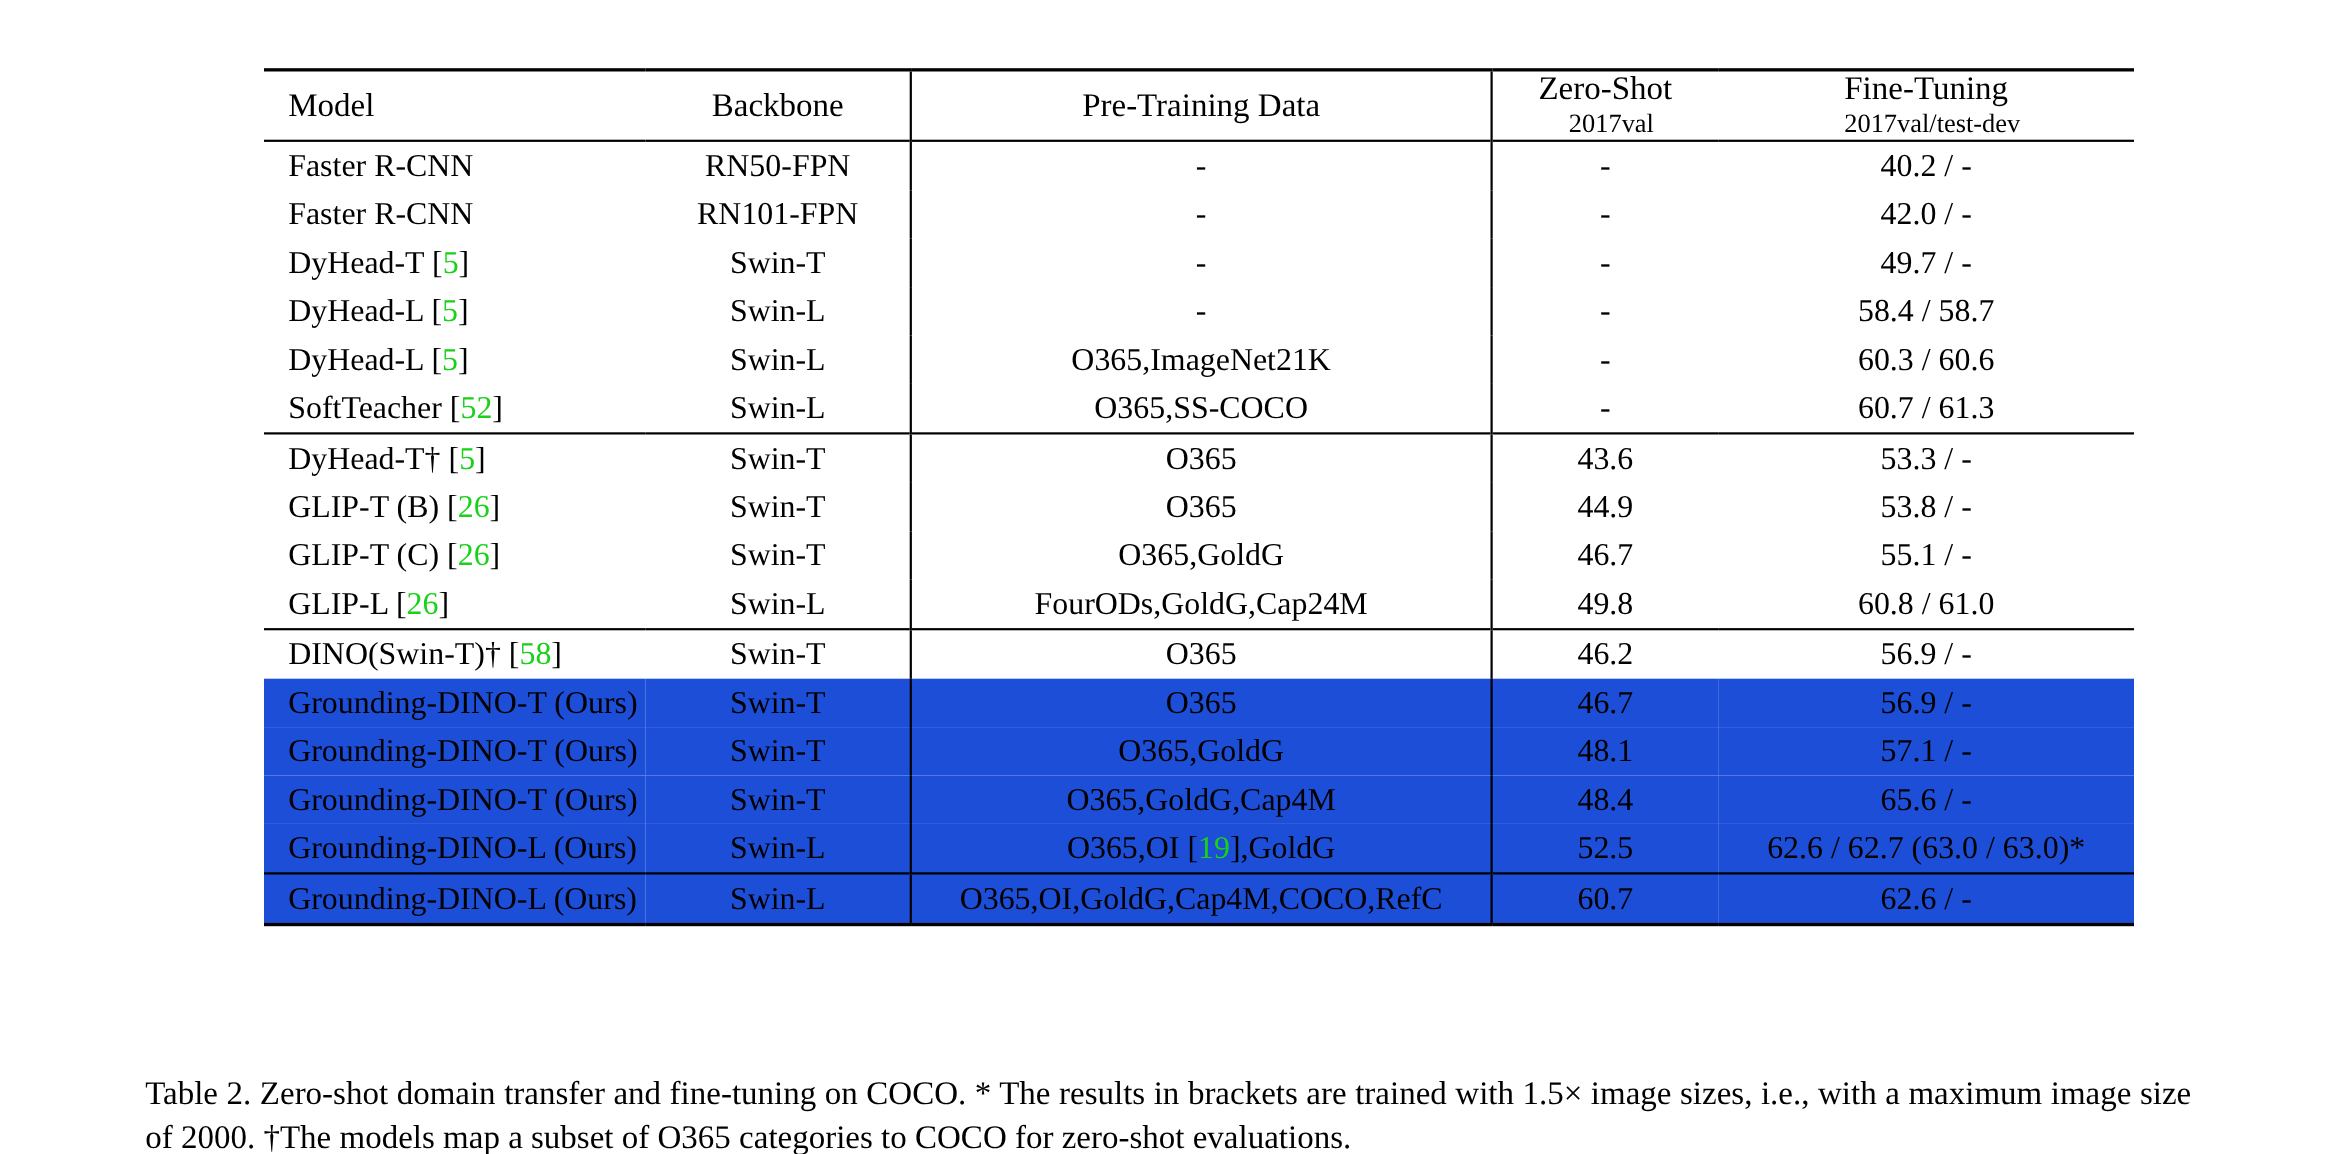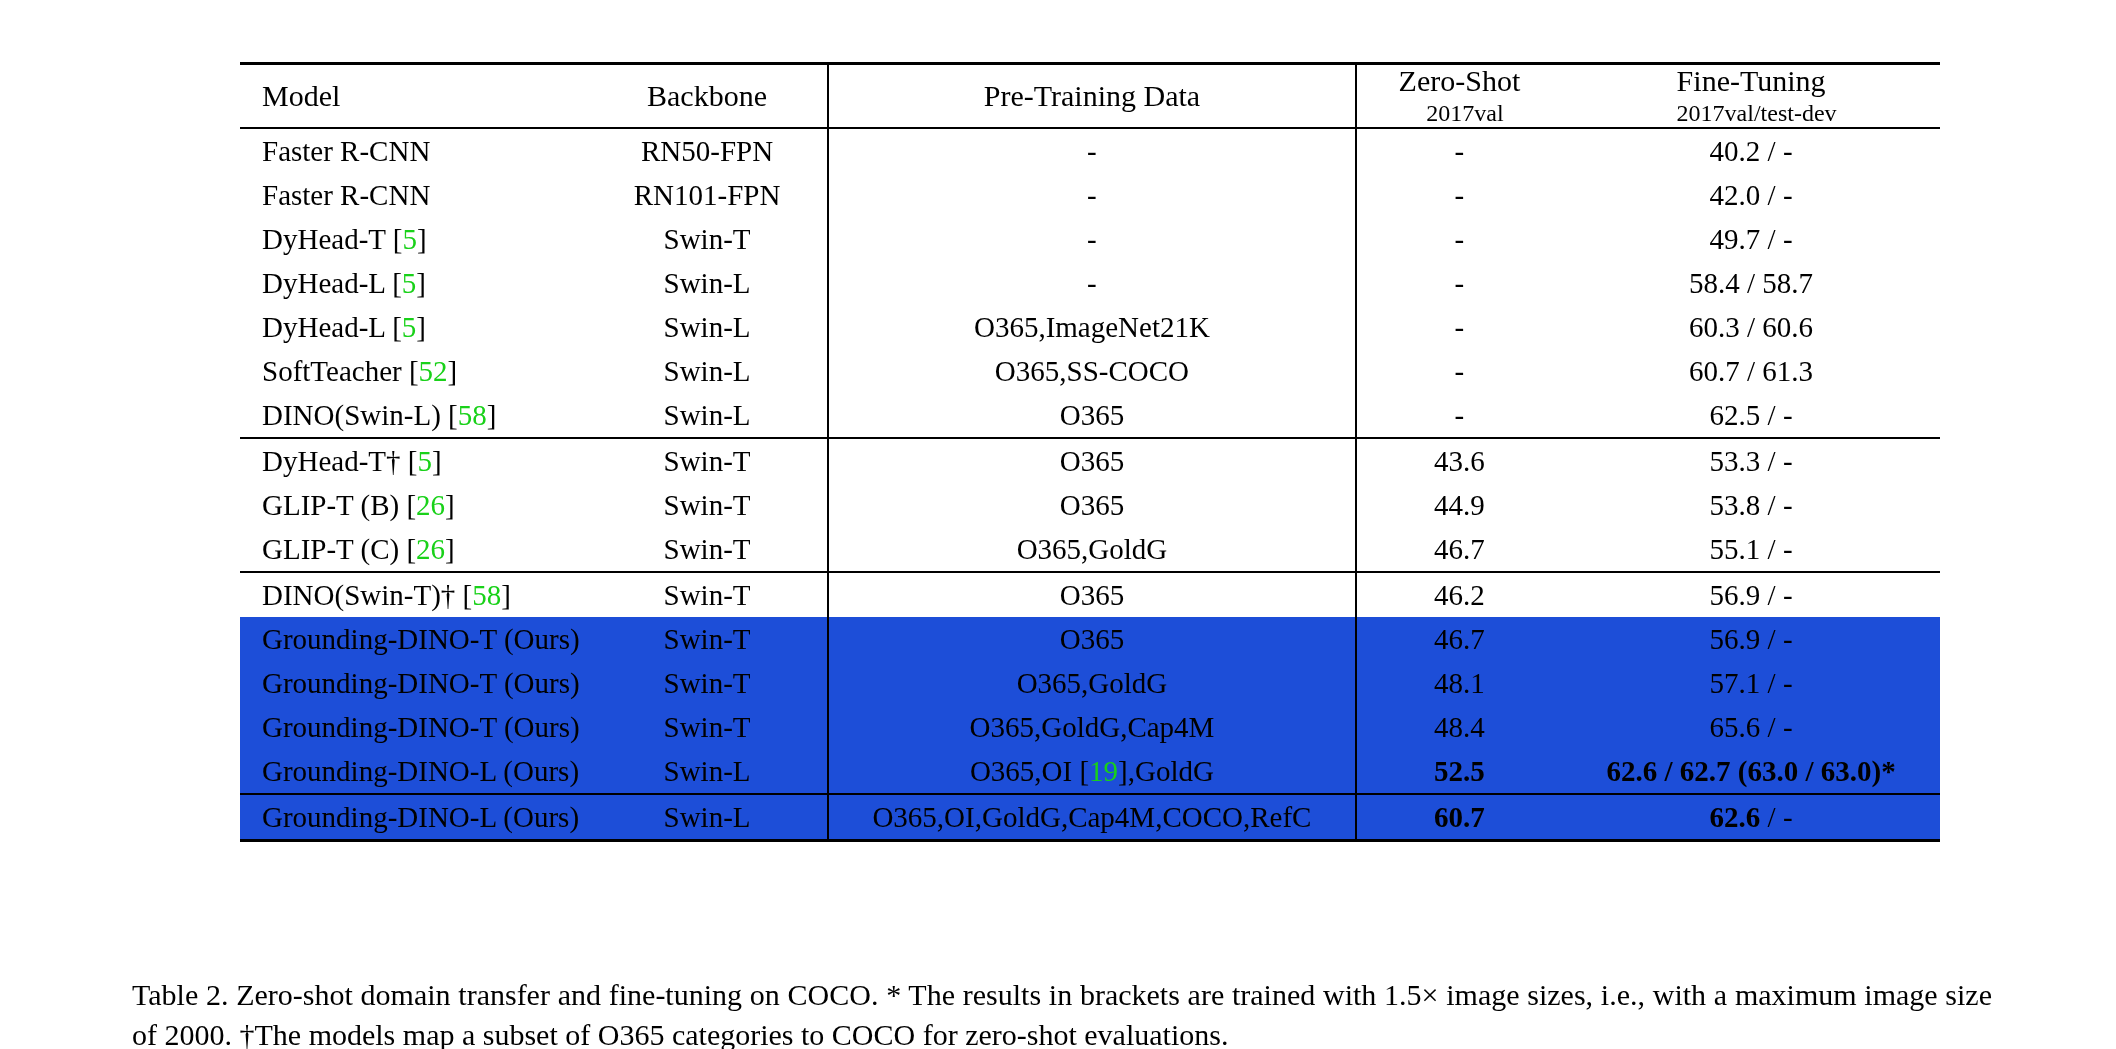--- a/index.html
+++ b/index.html
@@ -72,21 +72,21 @@
   tr.data td {
     height: 40px;
     padding-top: 2px;
     padding-bottom: 2px;
   }
   tr.data td.col-model {
     text-align: left;
   }
   .ref { color: #19d119; }
   .shaded { background: #1d4ed8; }
-  .bold { font-weight: bold; }
+  .bold { font-weight: normal; }
 
   .caption {
     position: absolute;
     left: 132px;
     top: 930px;
     width: 1860px;
     font-size: 30px;
     line-height: 1.33;
     text-align: justify;
     margin-top: 45px;
@@ -156,47 +156,47 @@
             <td class="">-</td>
             <td class="">60.3 / 60.6</td>
           </tr>
           <tr class="data">
             <td class="col-model">SoftTeacher [<span class="ref">52</span>]</td>
             <td class="">Swin-L</td>
             <td class="vsep-left vsep-right">O365,SS-COCO</td>
             <td class="">-</td>
             <td class="">60.7 / 61.3</td>
           </tr>
-          <tr class="data">
-            <td class="col-model">DINO(Swin-L) [<span class="ref">58</span>]</td>
-            <td class="">Swin-L</td>
-            <td class="vsep-left vsep-right">O365</td>
-            <td class="">-</td>
-            <td class="">62.5 / -</td>
-          </tr>
           <tr class="data rule-mid">
             <td class="col-model">DyHead-T† [<span class="ref">5</span>]</td>
             <td class="">Swin-T</td>
             <td class="vsep-left vsep-right">O365</td>
             <td class="">43.6</td>
             <td class="">53.3 / -</td>
           </tr>
           <tr class="data">
             <td class="col-model">GLIP-T (B) [<span class="ref">26</span>]</td>
             <td class="">Swin-T</td>
             <td class="vsep-left vsep-right">O365</td>
             <td class="">44.9</td>
             <td class="">53.8 / -</td>
           </tr>
           <tr class="data">
             <td class="col-model">GLIP-T (C) [<span class="ref">26</span>]</td>
             <td class="">Swin-T</td>
             <td class="vsep-left vsep-right">O365,GoldG</td>
             <td class="">46.7</td>
             <td class="">55.1 / -</td>
+          </tr>
+          <tr class="data">
+            <td class="col-model">GLIP-L [<span class="ref">26</span>]</td>
+            <td class="">Swin-L</td>
+            <td class="vsep-left vsep-right">FourODs,GoldG,Cap24M</td>
+            <td class="">49.8</td>
+            <td class="">60.8 / 61.0</td>
           </tr>
           <tr class="data rule-mid">
             <td class="col-model">DINO(Swin-T)† [<span class="ref">58</span>]</td>
             <td class="">Swin-T</td>
             <td class="vsep-left vsep-right">O365</td>
             <td class="">46.2</td>
             <td class="">56.9 / -</td>
           </tr>
           <tr class="data">
             <td class="col-model shaded">Grounding-DINO-T (Ours)</td>

